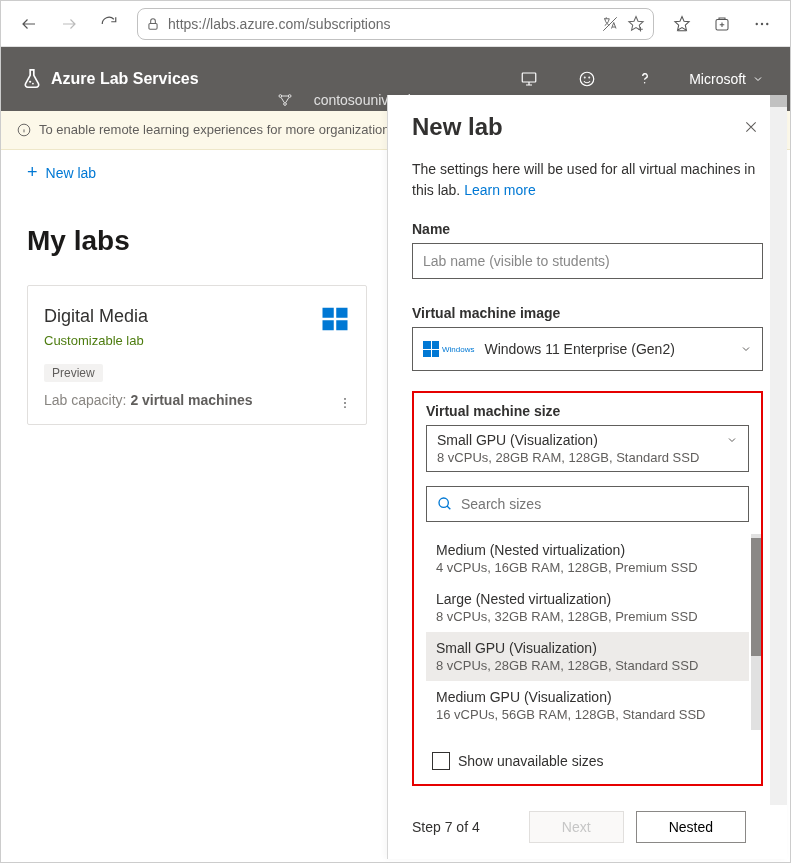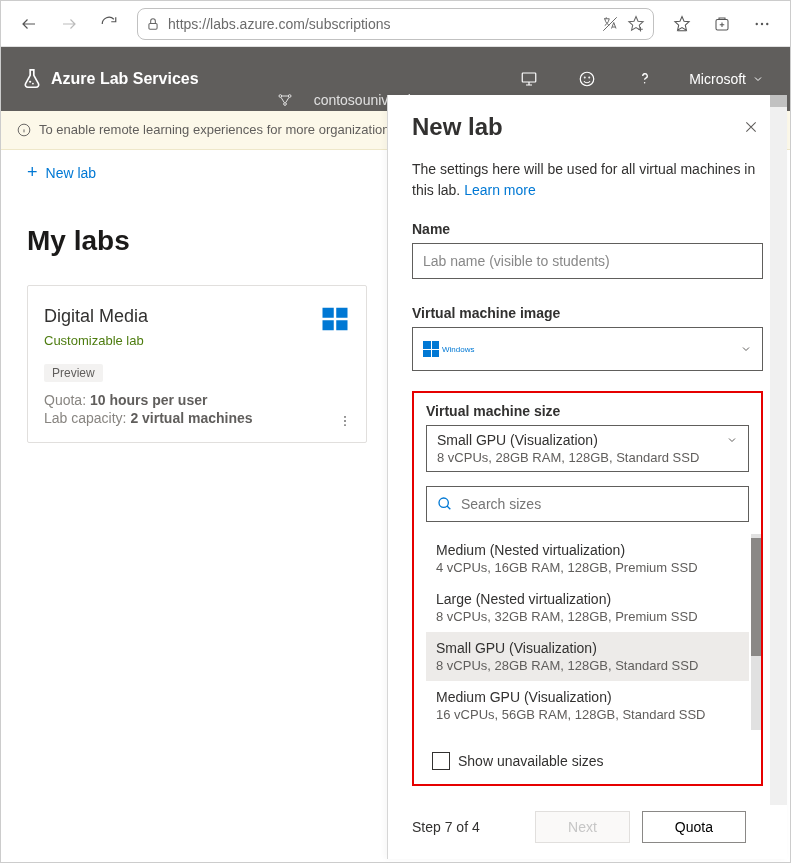--- a/index.html
+++ b/index.html
@@ -229,24 +229,20 @@
       <svg width="30" height="30" viewBox="0 0 24 24" fill="#0078d4">
           <rect x="2" y="3" width="9" height="8"></rect>
           <rect x="13" y="3" width="9" height="8"></rect>
           <rect x="2" y="13" width="9" height="8"></rect>
           <rect x="13" y="13" width="9" height="8"></rect>
         </svg>
     </div>
     <div class="lab-title">Digital Media</div>
     <div class="lab-subtitle">Customizable lab</div>
     <div class="lab-preview">Preview</div>
-    <div class="lab-line">
-      <span>Quota:</span>
-      <b>10 hours per user</b>
-    </div>
     <div class="lab-line">
       <span>Lab capacity:</span>
       <b>2 virtual machines</b>
     </div>
     <div class="card-menu">
       <svg width="14" height="14" viewBox="0 0 24 24" fill="#666">
           <circle cx="12" cy="5" r="1.6"></circle>
           <circle cx="12" cy="12" r="1.6"></circle>
           <circle cx="12" cy="19" r="1.6"></circle>
         </svg>
@@ -279,20 +275,21 @@
       <div class="dropdown">
         <span class="win-badge">
           <span class="sq">
               <span></span>
               <span></span>
               <span></span>
               <span></span>
             </span>
           <span class="t">Windows</span>
         </span>
+        <span>Windows 11 Enterprise (Gen2)</span>
         <span class="chev">
           <svg width="12" height="12" viewBox="0 0 24 24" fill="none" stroke="currentColor" stroke-width="2">
               <path d="M6 9l6 6 6-6"></path>
             </svg>
         </span>
       </div>
     </div>
 
     <div class="highlight-box">
       <label class="field-label">Virtual machine size</label>
@@ -343,19 +340,19 @@
       <div class="check-row">
         <span class="checkbox"></span>
         <span>Show unavailable sizes</span>
       </div>
     </div>
   </div>
 
   <div class="panel-footer">
     <span class="step">Step 7 of 4</span>
     <button class="btn disabled">Next</button>
-    <button class="btn">Quota</button>
+    <button class="btn">Nested</button>
   </div>
 
   <div class="panel-scroll">
     <div class="thumb" style="height:12px;margin-top:0;"></div>
   </div>
 </div>
 
 </body></html>

